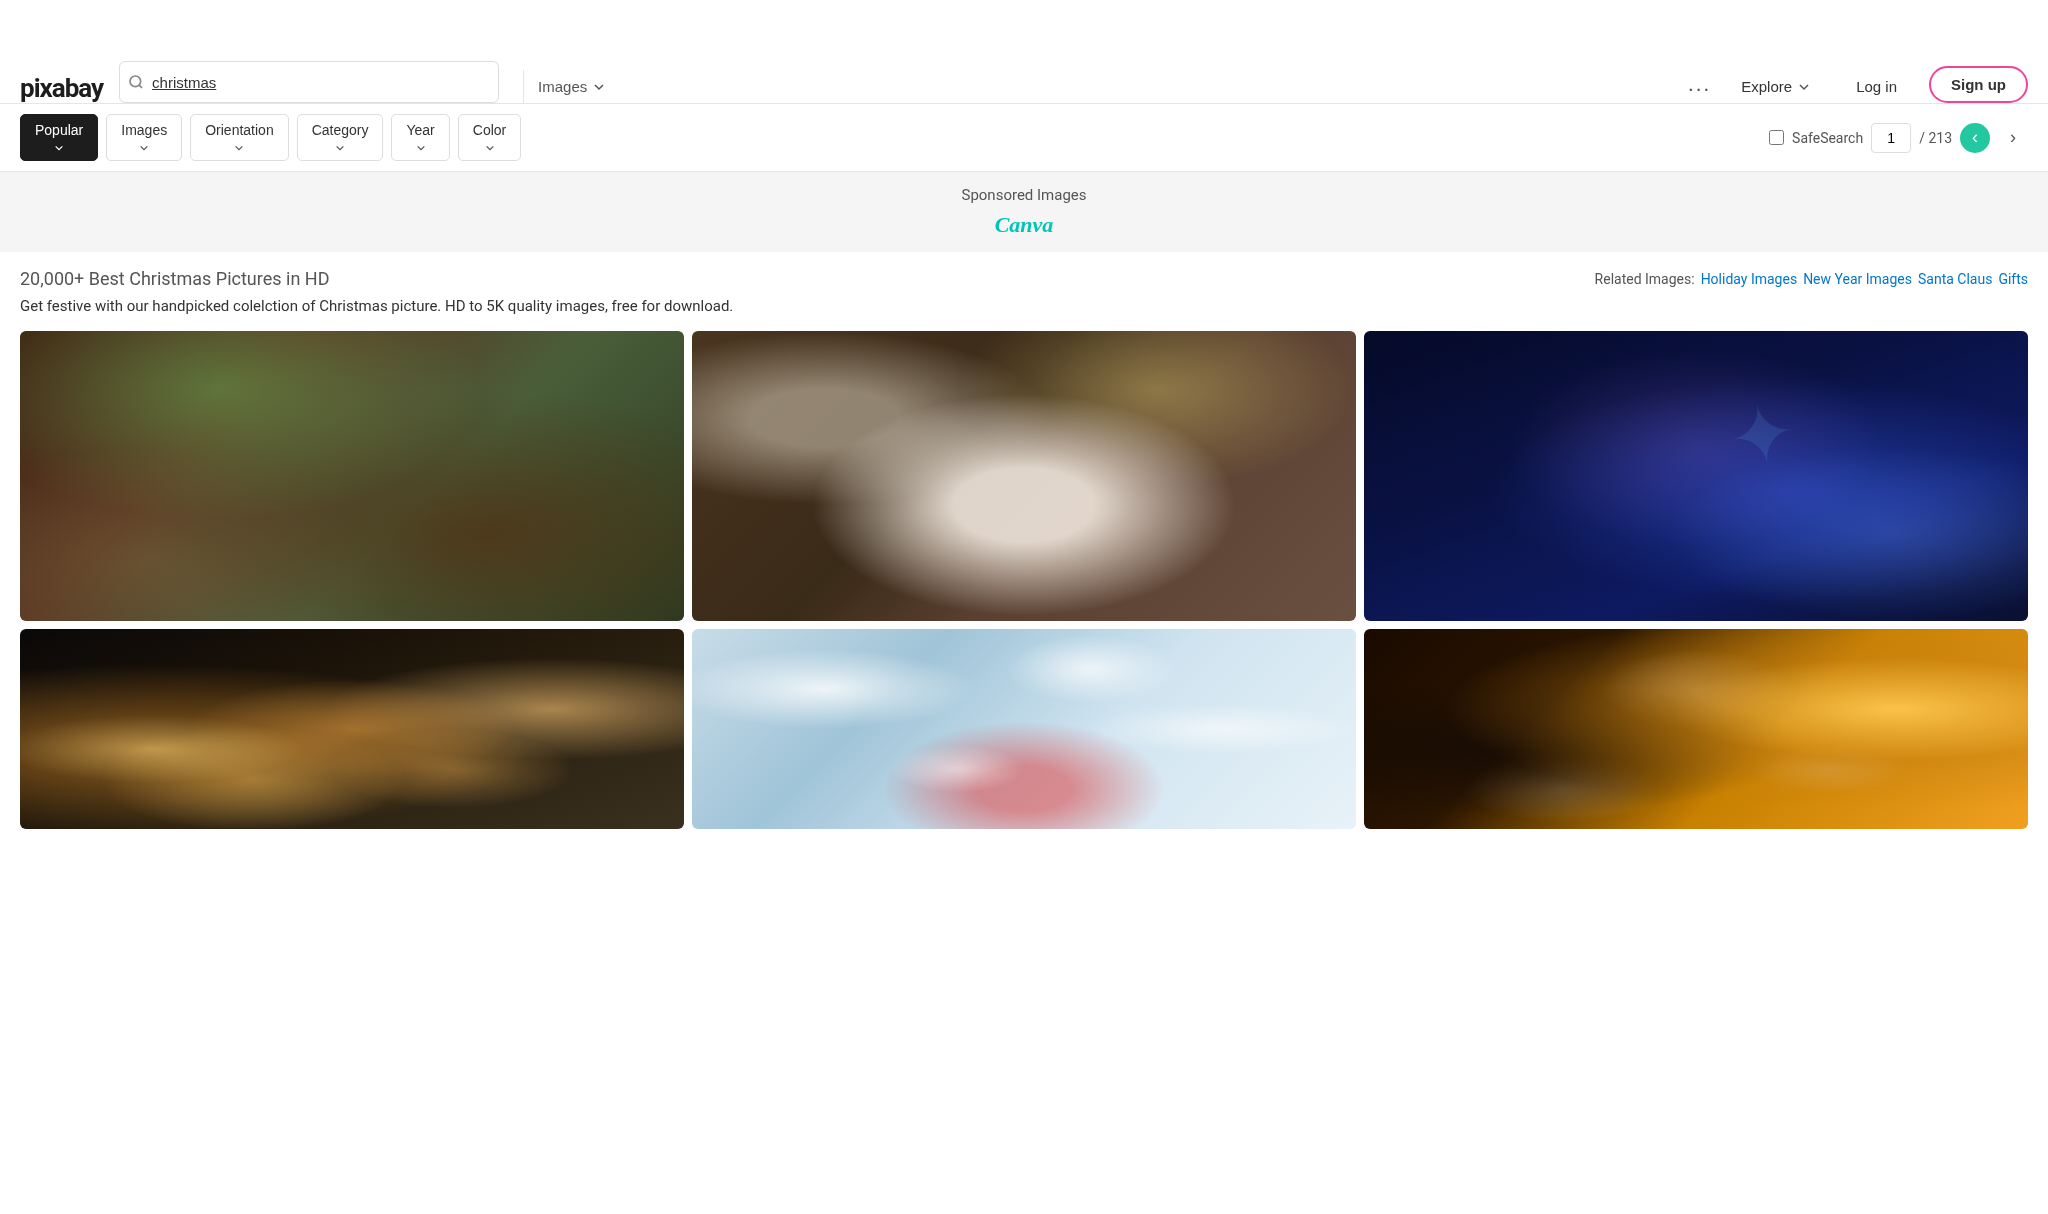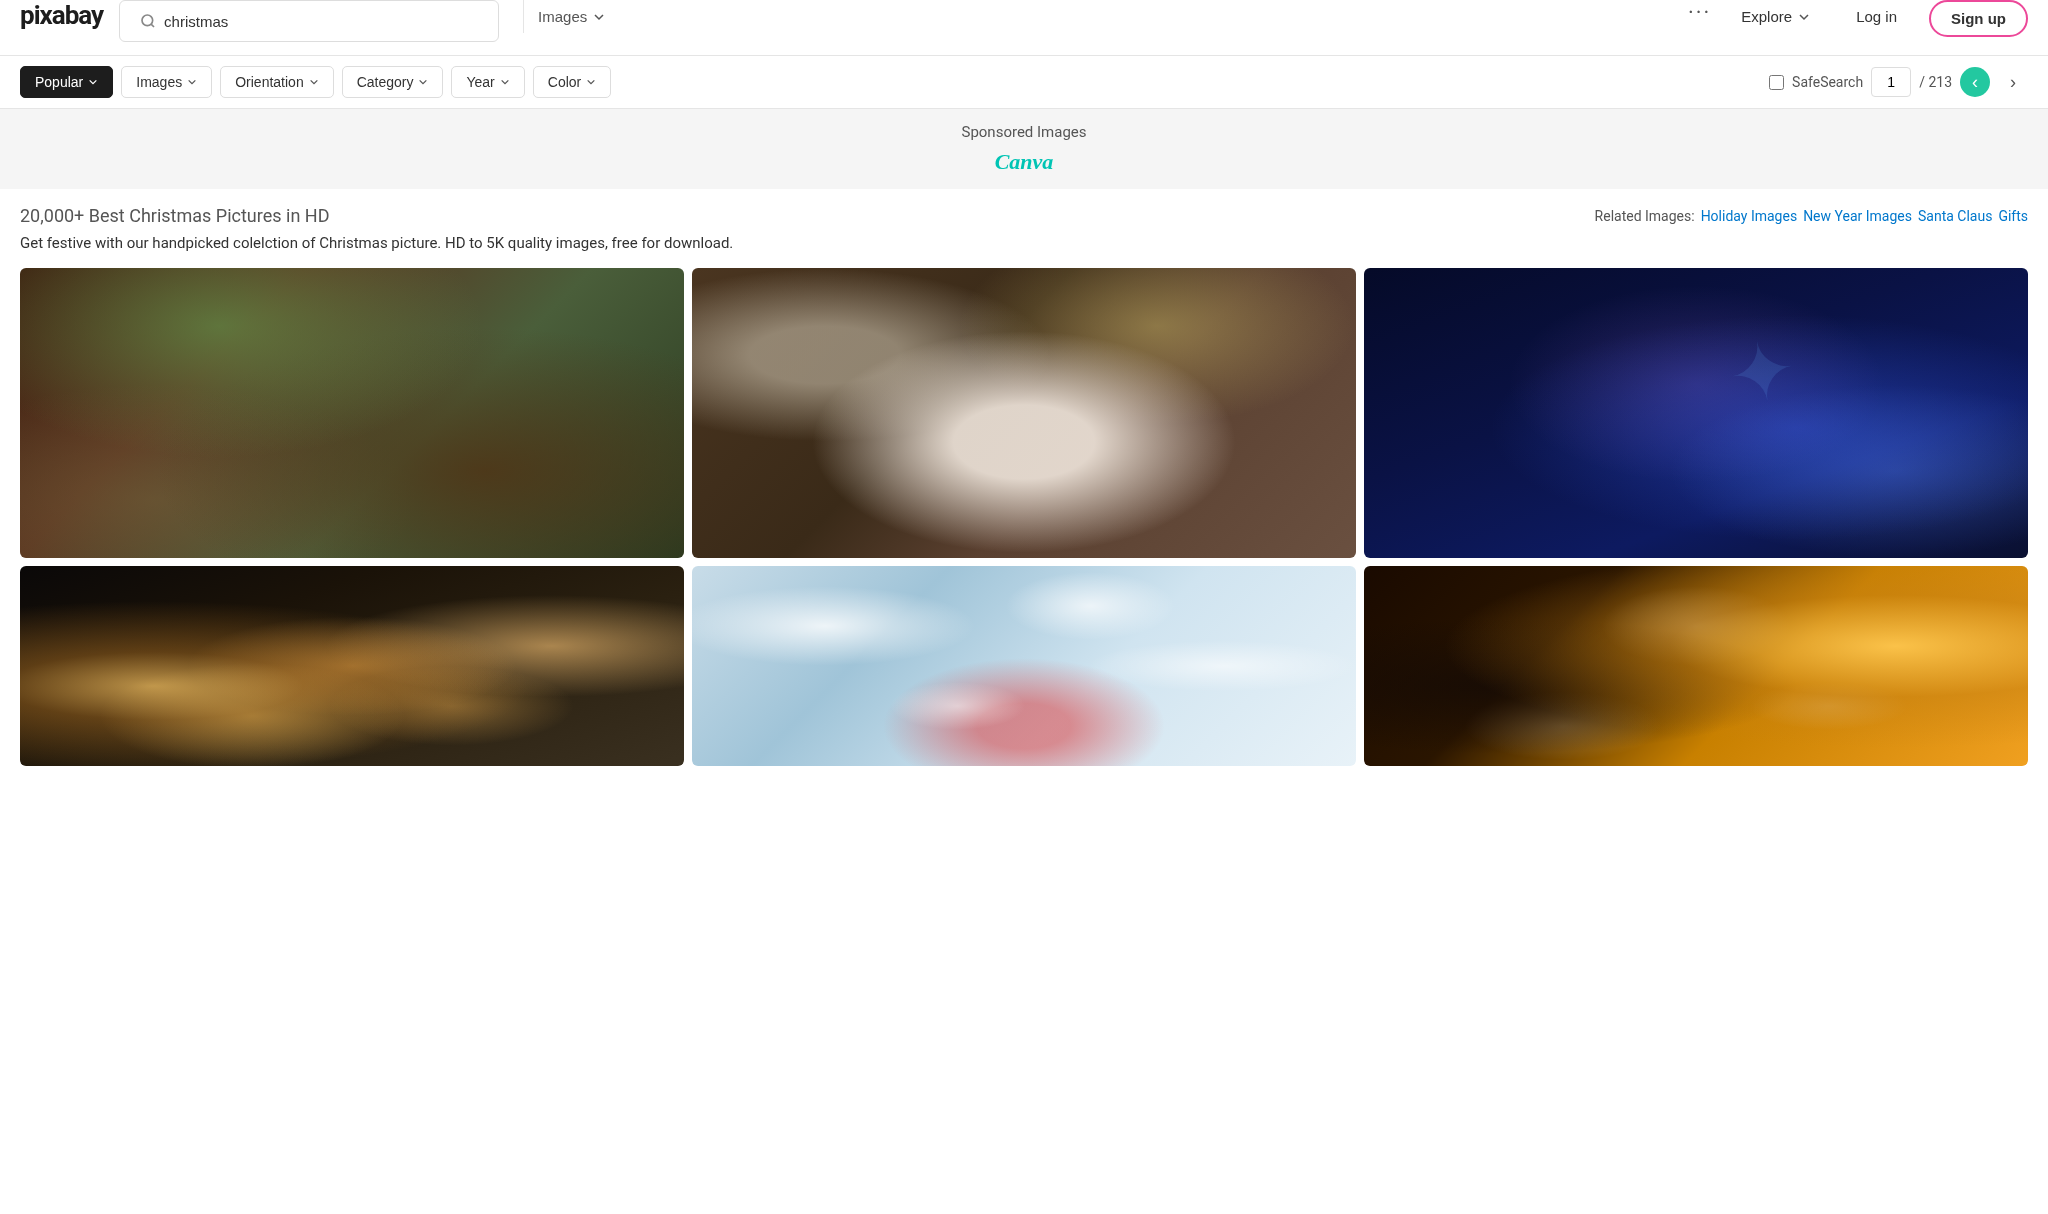--- a/index.html
+++ b/index.html
@@ -1,43 +1,45 @@
 <!DOCTYPE html>
 <html><head>
   <meta charset="utf-8">
   <style>
     * { box-sizing: border-box; margin: 0; padding: 0; }
     body { font-family: -apple-system, BlinkMacSystemFont, 'Segoe UI', Roboto, sans-serif; background: #fff; color: #333; }
 
     
     .header {
       display: flex;
-      align-items: flex-start;
+      align-items: flex-end;
       padding: 0 20px;
-      height: 56px;
+      height: 85px;
       border-bottom: 1px solid #e5e5e5;
       gap: 16px;
       background: #fff;
+      margin-top: 19px;
     }
     .logo {
       font-size: 26px;
       font-weight: 700;
       color: #1d1d1d;
       letter-spacing: -1px;
       flex-shrink: 0;
     }
     .search-bar {
       display: flex;
       align-items: center;
       border: 1px solid #ddd;
       border-radius: 6px;
-      padding: 0 20px;
+      padding: 0 8px;
       height: 42px;
       flex: 0 0 380px;
       gap: 8px;
+      text-decoration: underline;
     }
     .search-bar input {
       border: none;
       outline: none;
       font-size: 15px;
       width: 100%;
       color: #333;
     }
     .search-icon-svg { color: #888; flex-shrink: 0; }
     .media-type-btn {
@@ -105,20 +107,21 @@
       display: flex;
       align-items: center;
       gap: 5px;
       padding: 7px 14px;
       border: 1px solid #ddd;
       border-radius: 5px;
       background: #fff;
       font-size: 14px;
       color: #333;
       cursor: pointer;
+      flex-direction: column;
     }
     .filter-btn.active {
       background: #1d1d1d;
       color: #fff;
       border-color: #1d1d1d;
     }
     .filter-bar-spacer { flex: 1; }
     .safesearch-area {
       display: flex;
       align-items: center;

